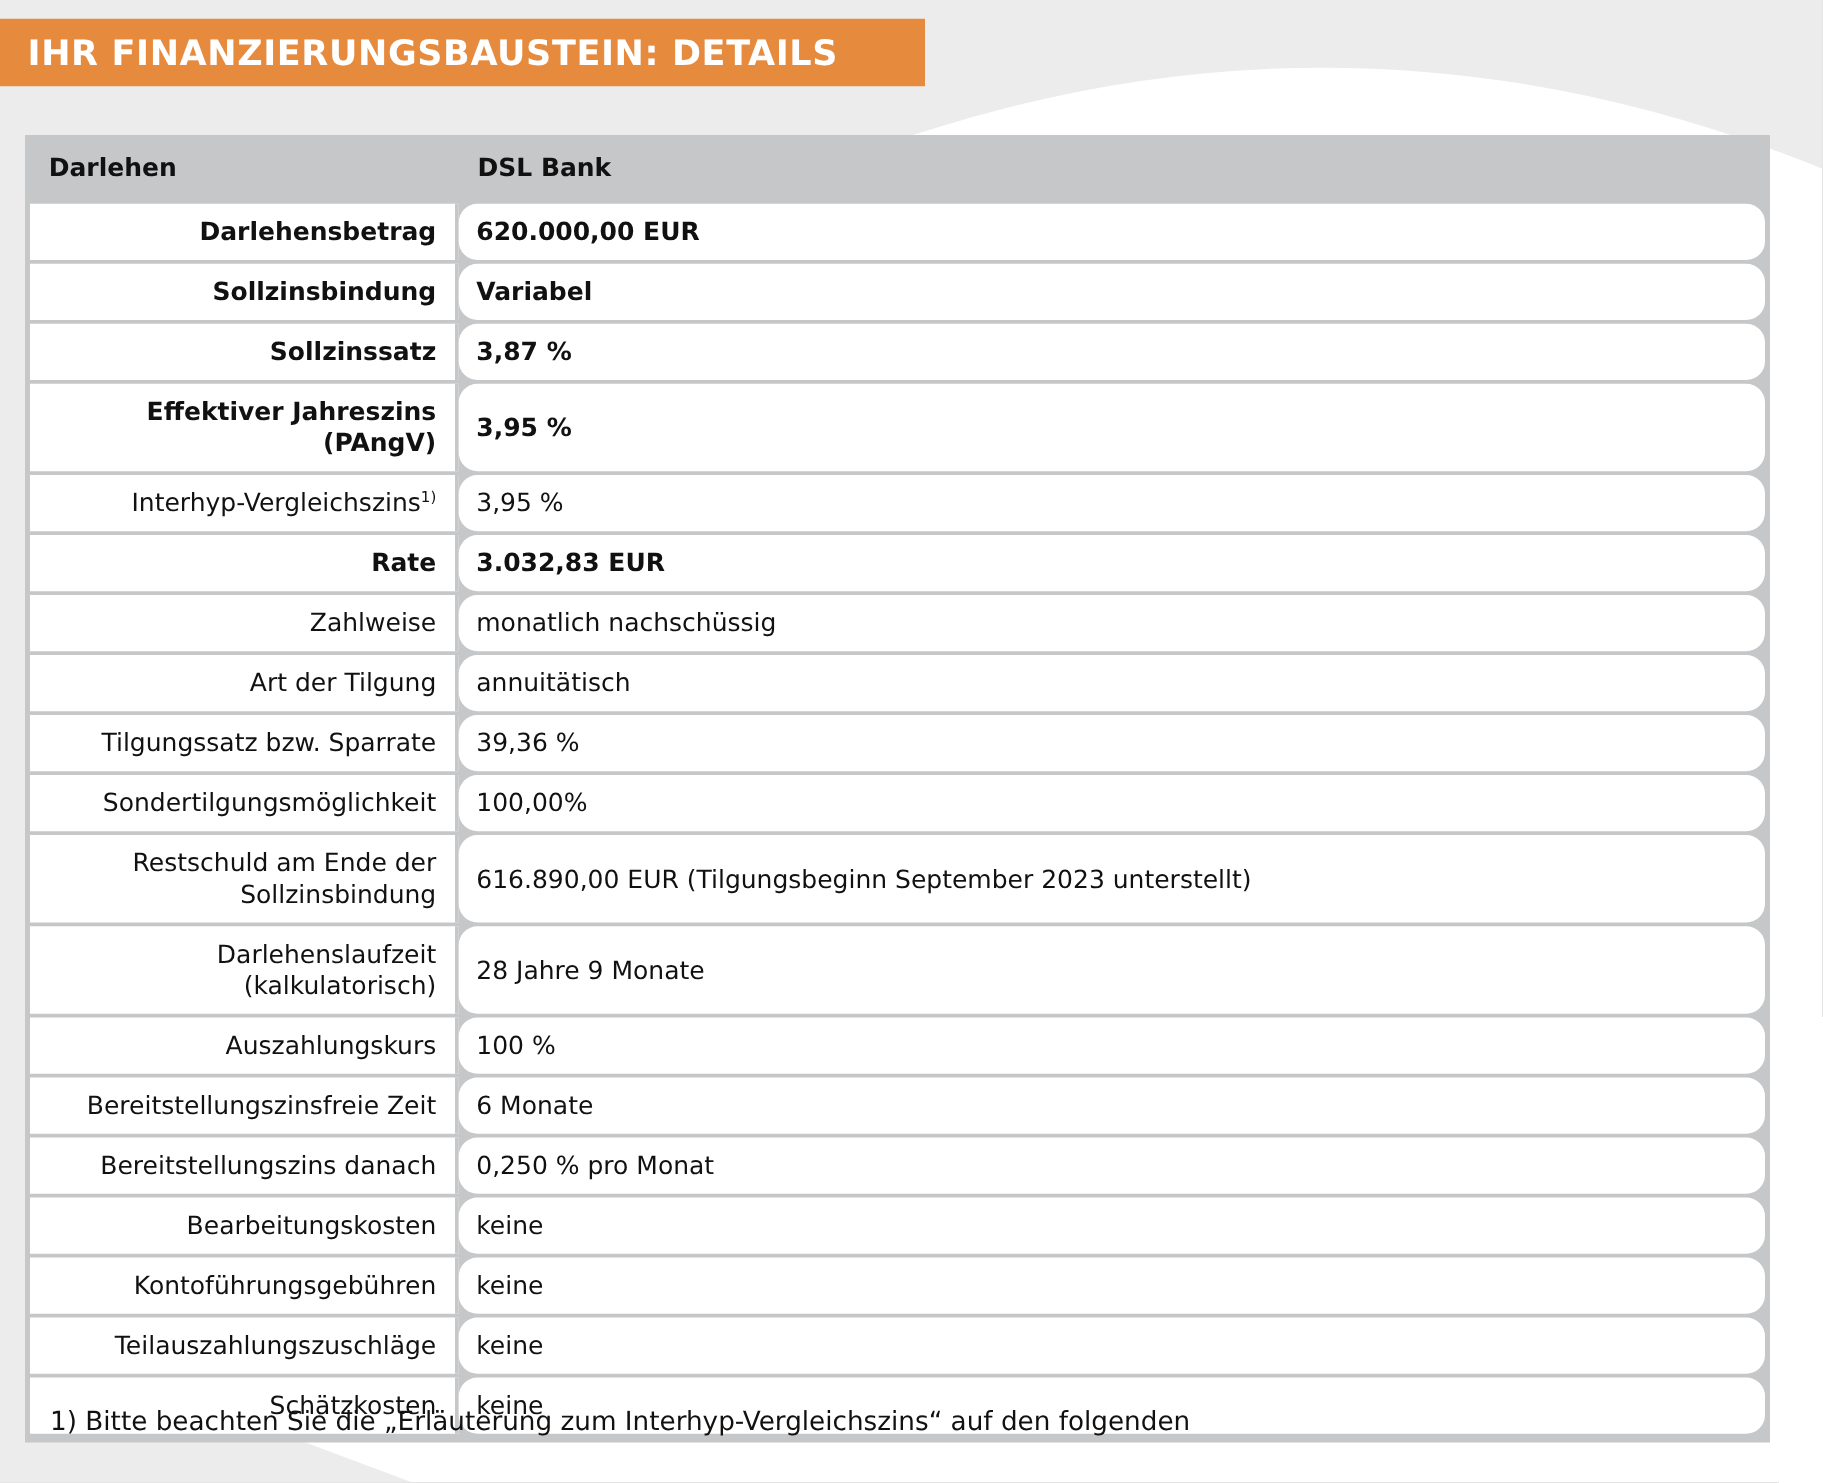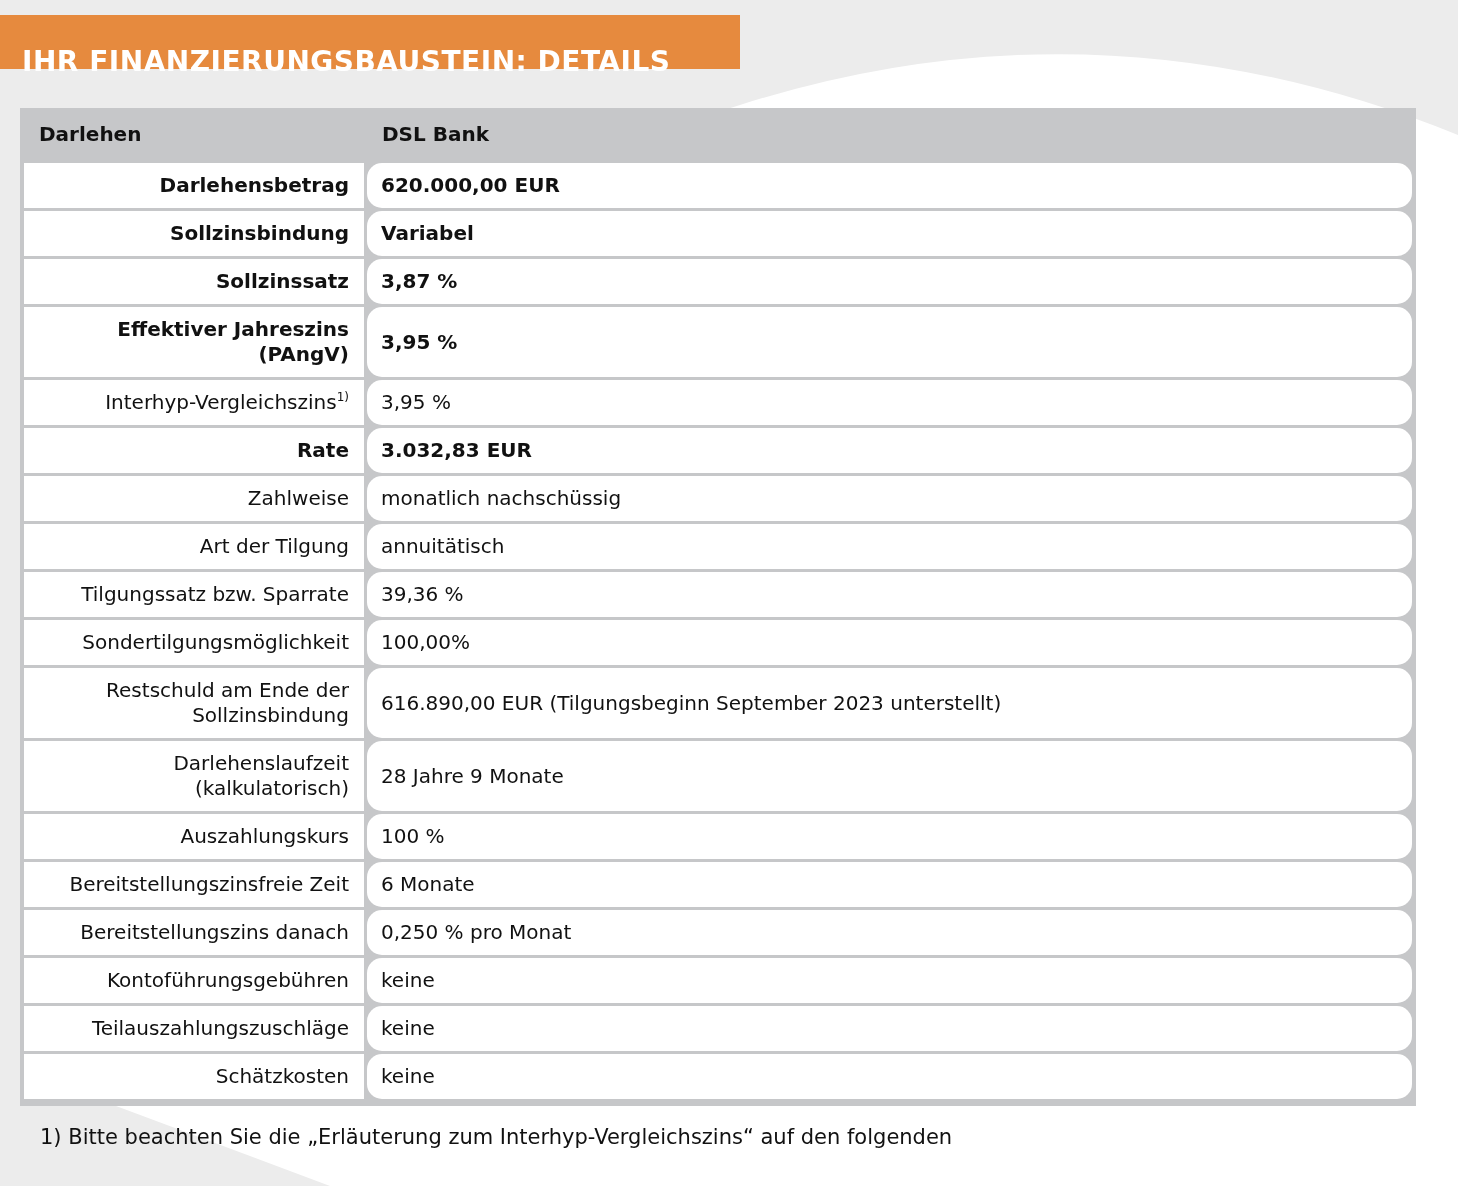--- a/index.html
+++ b/index.html
@@ -11,21 +11,20 @@
     }
     .bg-decor { position: absolute; left: 0; top: 0; width: 1458px; height: 1186px; z-index: 0; }
     .title-bar {
       position: absolute; left: 0; top: 15px; width: 740px; height: 54px;
       background: #e68a3e; z-index: 2;
     }
     .title-text {
       position: absolute; left: 22px; top: 11px;
       color: #fff; font-weight: bold; font-size: 28px; letter-spacing: 0.5px;
       font-family: "DejaVu Sans", sans-serif;
-      margin-top: 19px;
     }
     .table-wrap {
       position: absolute; left: 20px; top: 108px; width: 1396px;
       background: #c6c7c9; padding: 0 4px 4px 4px; box-sizing: border-box; z-index: 2;
     }
     table { border-collapse: separate; border-spacing: 0 3px; width: 100%; margin-top: -3px; }
     th, td { font-size: 20px; text-align: left; vertical-align: middle; line-height: 25px; }
     thead th {
       background: #c6c7c9; height: 52px; padding: 0 0 0 15px; font-weight: bold;
     }
@@ -114,20 +113,24 @@
         </tr>
         <tr>
           <td class="label"><span>Bereitstellungszinsfreie Zeit</span></td>
           <td class="value">6 Monate</td>
         </tr>
         <tr>
           <td class="label"><span>Bereitstellungszins danach</span></td>
           <td class="value">0,250 % pro Monat</td>
         </tr>
         <tr>
+          <td class="label"><span>Bearbeitungskosten</span></td>
+          <td class="value">keine</td>
+        </tr>
+        <tr>
           <td class="label"><span>Kontoführungsgebühren</span></td>
           <td class="value">keine</td>
         </tr>
         <tr>
           <td class="label"><span>Teilauszahlungszuschläge</span></td>
           <td class="value">keine</td>
         </tr>
         <tr>
           <td class="label"><span>Schätzkosten</span></td>
           <td class="value">keine</td>

